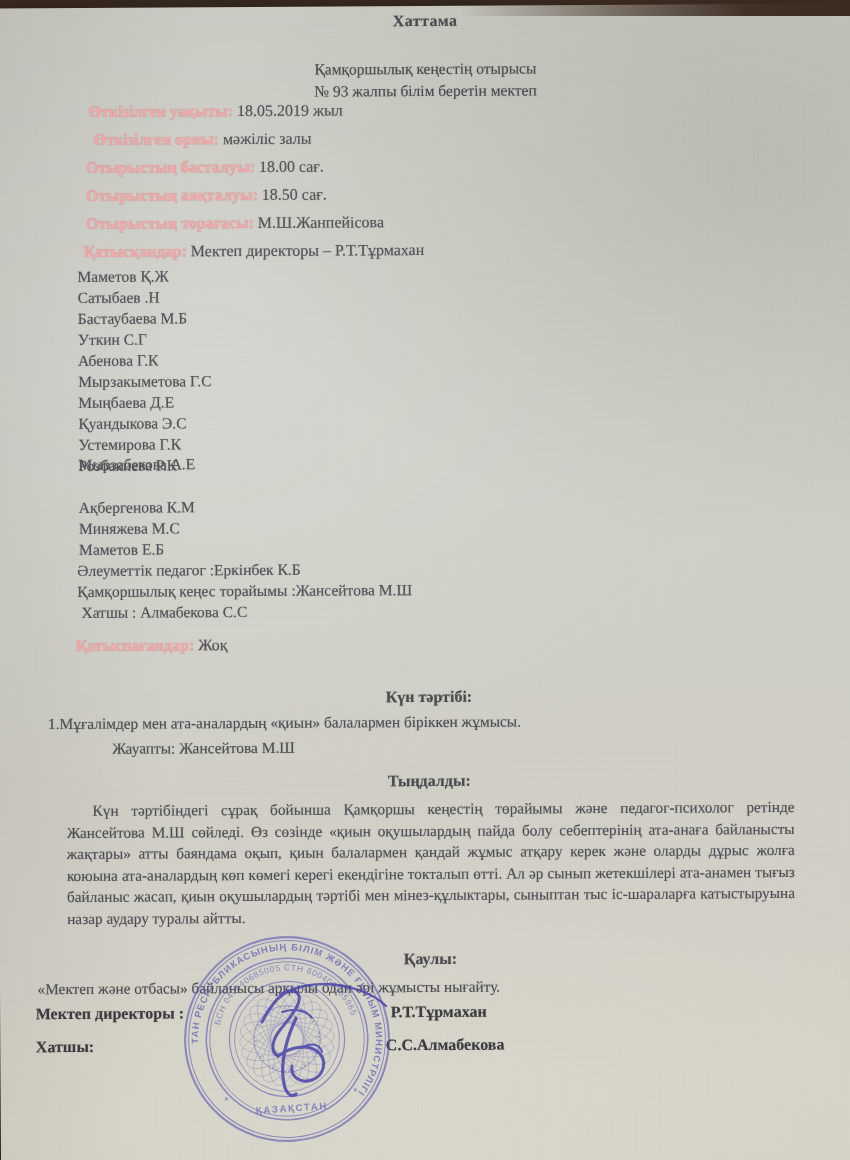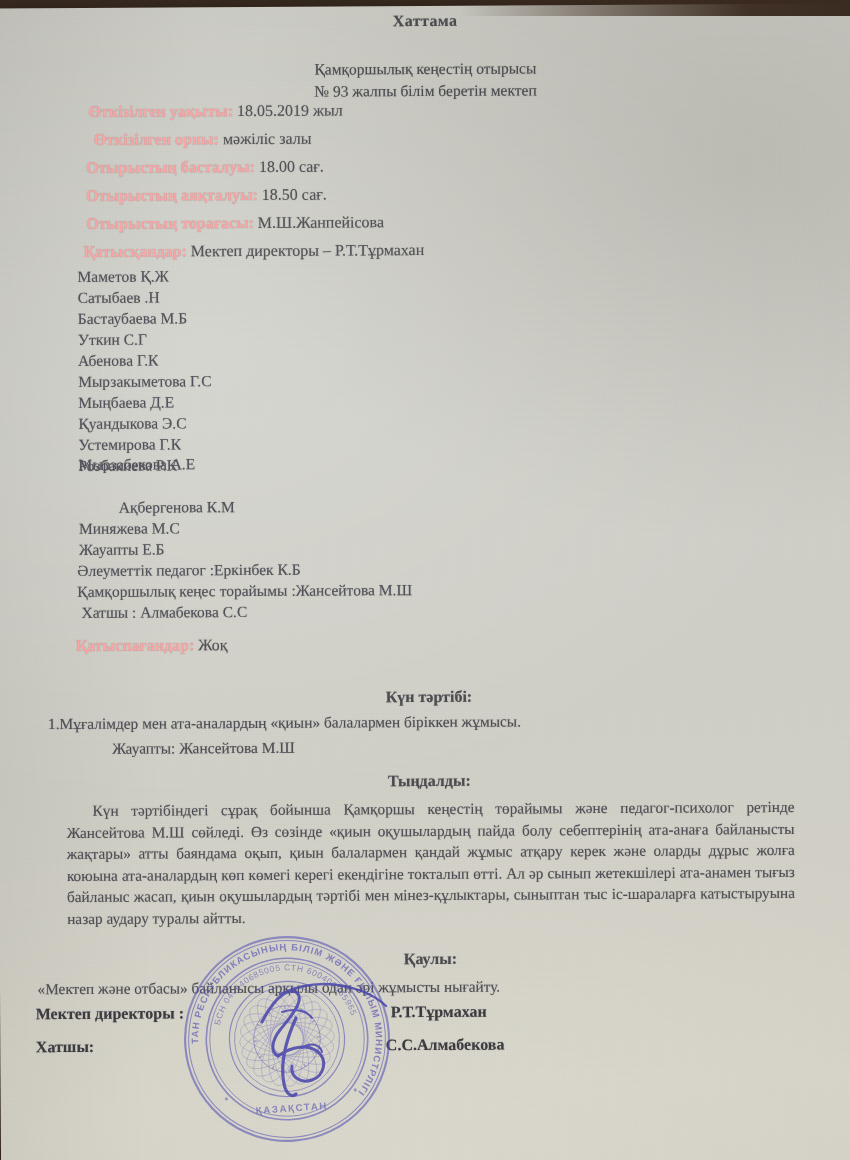--- a/index.html
+++ b/index.html
@@ -213,23 +213,23 @@
     <div class="t person" style="left:76px; top:287px;">Сатыбаев .Н</div>
     <div class="t person" style="left:76px; top:308px;">Бастаубаева М.Б</div>
     <div class="t person" style="left:76px; top:329px;">Уткин С.Г</div>
     <div class="t person" style="left:76px; top:350px;">Абенова Г.К</div>
     <div class="t person" style="left:76px; top:371px;text-align:right;">Мырзакыметова Г.С</div>
     <div class="t person" style="left:76px; top:392px;">Мыңбаева Д.Е</div>
     <div class="t person" style="left:76px; top:413px;">Қуандыкова Э.С</div>
     <div class="t person" style="left:76px; top:434px;">Устемирова Г.К</div>
     <div class="t person" style="left:76px; top:455px;">Розбакиева Р.К</div>
     <div class="t person" style="left:76px; top:454px;">Мырзабекова А.Е</div>
-    <div class="t person" style="left:76px; top:497px;margin-left:40px;">Ақбергенова К.М</div>
+    <div class="t person" style="left:76px; top:497px;">Ақбергенова К.М</div>
     <div class="t person" style="left:76px; top:518px;">Миняжева М.С</div>
-    <div class="t person" style="left:76px; top:539px;">Жауапты Е.Б</div>
+    <div class="t person" style="left:76px; top:539px;">Маметов Е.Б</div>
     <div class="t person" style="left:74px; top:560px;">Әлеуметтік педагог :Еркінбек К.Б</div>
     <div class="t person" style="left:74px; top:581px;">Қамқоршылық кеңес  торайымы :Жансейтова М.Ш</div>
     <div class="t person" style="left:78px; top:602px;">Хатшы : Алмабекова С.С</div>
 
     <div class="t meta" style="left:72px; top:623px;margin-top:12px;">
       <span class="lbl">Қатыспағандар:</span>
       <span class="val">Жоқ</span>
     </div>
 
     <div class="t sect center" style="top:688px;">Күн тәртібі:</div>

